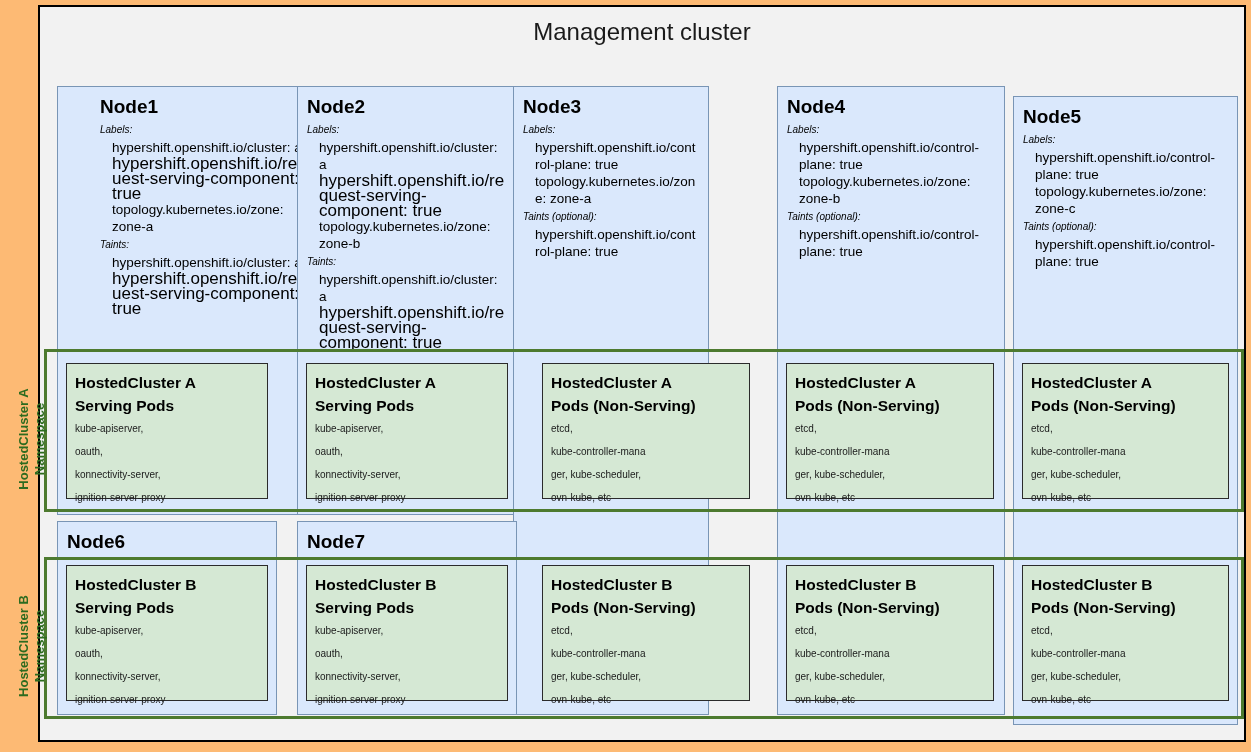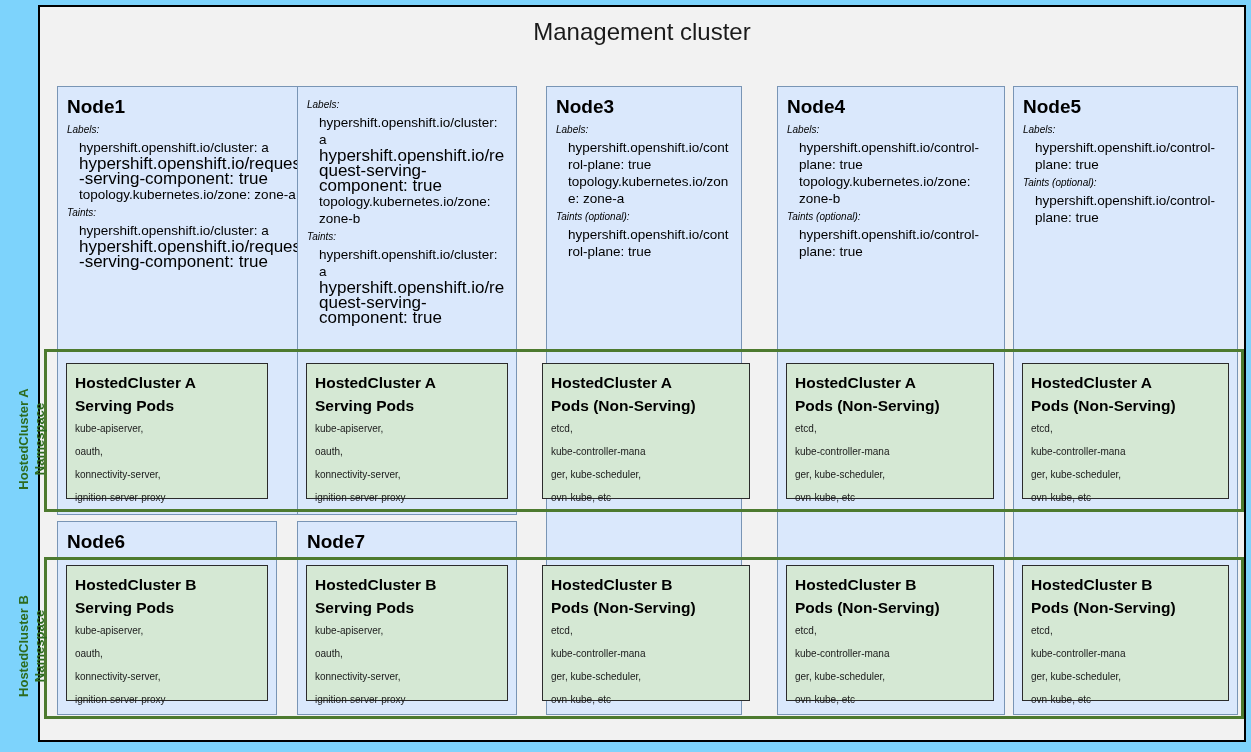--- a/index.html
+++ b/index.html
@@ -1,18 +1,18 @@
 <!DOCTYPE html>
 <html><head>
 <meta charset="utf-8">
 <style>
   html,body{margin:0;padding:0;background:#ffffff;}
   body{font-family:"Liberation Sans","DejaVu Sans",sans-serif;}
 
-  #stage{position:relative;width:1251px;height:752px;overflow:hidden;background:#7dd3fc;}
+  #stage{position:relative;width:1251px;height:752px;overflow:hidden;background:#fdba74;}
 
   
   .mgmt-frame{
     position:absolute;left:38px;top:5px;width:1208px;height:737px;
     background:#f2f2f2;border:2px solid #000000;box-sizing:border-box;
   }
   .mgmt-title{
     position:absolute;left:38px;top:16px;width:1208px;text-align:center;
     font-size:24px;color:#1a1a1a;line-height:32px;
   }
@@ -60,46 +60,47 @@
   }
 </style>
 </head>
 <body>
 
 <div id="stage">
 
   <div class="mgmt-frame"></div>
   <div class="mgmt-title">Management cluster</div>
 
-  <div class="node" style="left:57px;top:86px;width:260px;height:429px;">
+  <div class="node" style="left:57px;top:86px;width:260px;height:429px;padding-left:33px;">
     <div class="node-inner">
       <div class="node-title">Node1</div>
       <div class="kv-head">Labels:</div>
       <div class="kv-line">hypershift.openshift.io/cluster: a</div>
       <div class="kv-line sm">hypershift.openshift.io/request-serving-component: true</div>
       <div class="kv-line">topology.kubernetes.io/zone: zone-a</div>
       <div class="kv-head">Taints:</div>
       <div class="kv-line">hypershift.openshift.io/cluster: a</div>
       <div class="kv-line sm">hypershift.openshift.io/request-serving-component: true</div>
     </div>
   </div>
 
   <div class="node" style="left:297px;top:86px;width:220px;height:429px;">
     <div class="node-inner">
+      <div class="node-title">Node2</div>
       <div class="kv-head">Labels:</div>
       <div class="kv-line">hypershift.openshift.io/cluster: a</div>
       <div class="kv-line sm">hypershift.openshift.io/request-serving-component: true</div>
       <div class="kv-line">topology.kubernetes.io/zone: zone-b</div>
       <div class="kv-head">Taints:</div>
       <div class="kv-line">hypershift.openshift.io/cluster: a</div>
       <div class="kv-line sm">hypershift.openshift.io/request-serving-component: true</div>
     </div>
   </div>
 
-  <div class="node" style="left:546px;top:86px;width:196px;height:629px;">
+  <div class="node" style="left:513px;top:86px;width:196px;height:629px;">
     <div class="node-inner">
       <div class="node-title">Node3</div>
       <div class="kv-head">Labels:</div>
       <div class="kv-line">hypershift.openshift.io/control-plane: true</div>
       <div class="kv-line">topology.kubernetes.io/zone: zone-a</div>
       <div class="kv-head">Taints (optional):</div>
       <div class="kv-line">hypershift.openshift.io/control-plane: true</div>
     </div>
   </div>
 
@@ -107,25 +108,26 @@
     <div class="node-inner">
       <div class="node-title">Node4</div>
       <div class="kv-head">Labels:</div>
       <div class="kv-line">hypershift.openshift.io/control-plane: true</div>
       <div class="kv-line">topology.kubernetes.io/zone: zone-b</div>
       <div class="kv-head">Taints (optional):</div>
       <div class="kv-line">hypershift.openshift.io/control-plane: true</div>
     </div>
   </div>
 
-  <div class="node" style="left:1013px;top:86px;width:225px;height:629px;">
+  <div class="node" style="left:1013px;top:96px;width:225px;height:629px;">
     <div class="node-inner">
       <div class="node-title">Node5</div>
       <div class="kv-head">Labels:</div>
       <div class="kv-line">hypershift.openshift.io/control-plane: true</div>
+      <div class="kv-line">topology.kubernetes.io/zone: zone-c</div>
       <div class="kv-head">Taints (optional):</div>
       <div class="kv-line">hypershift.openshift.io/control-plane: true</div>
     </div>
   </div>
 
   <div class="node" style="left:57px;top:521px;width:220px;height:194px;">
     <div class="node-inner">
       <div class="node-title">Node6</div>
     </div>
   </div>

